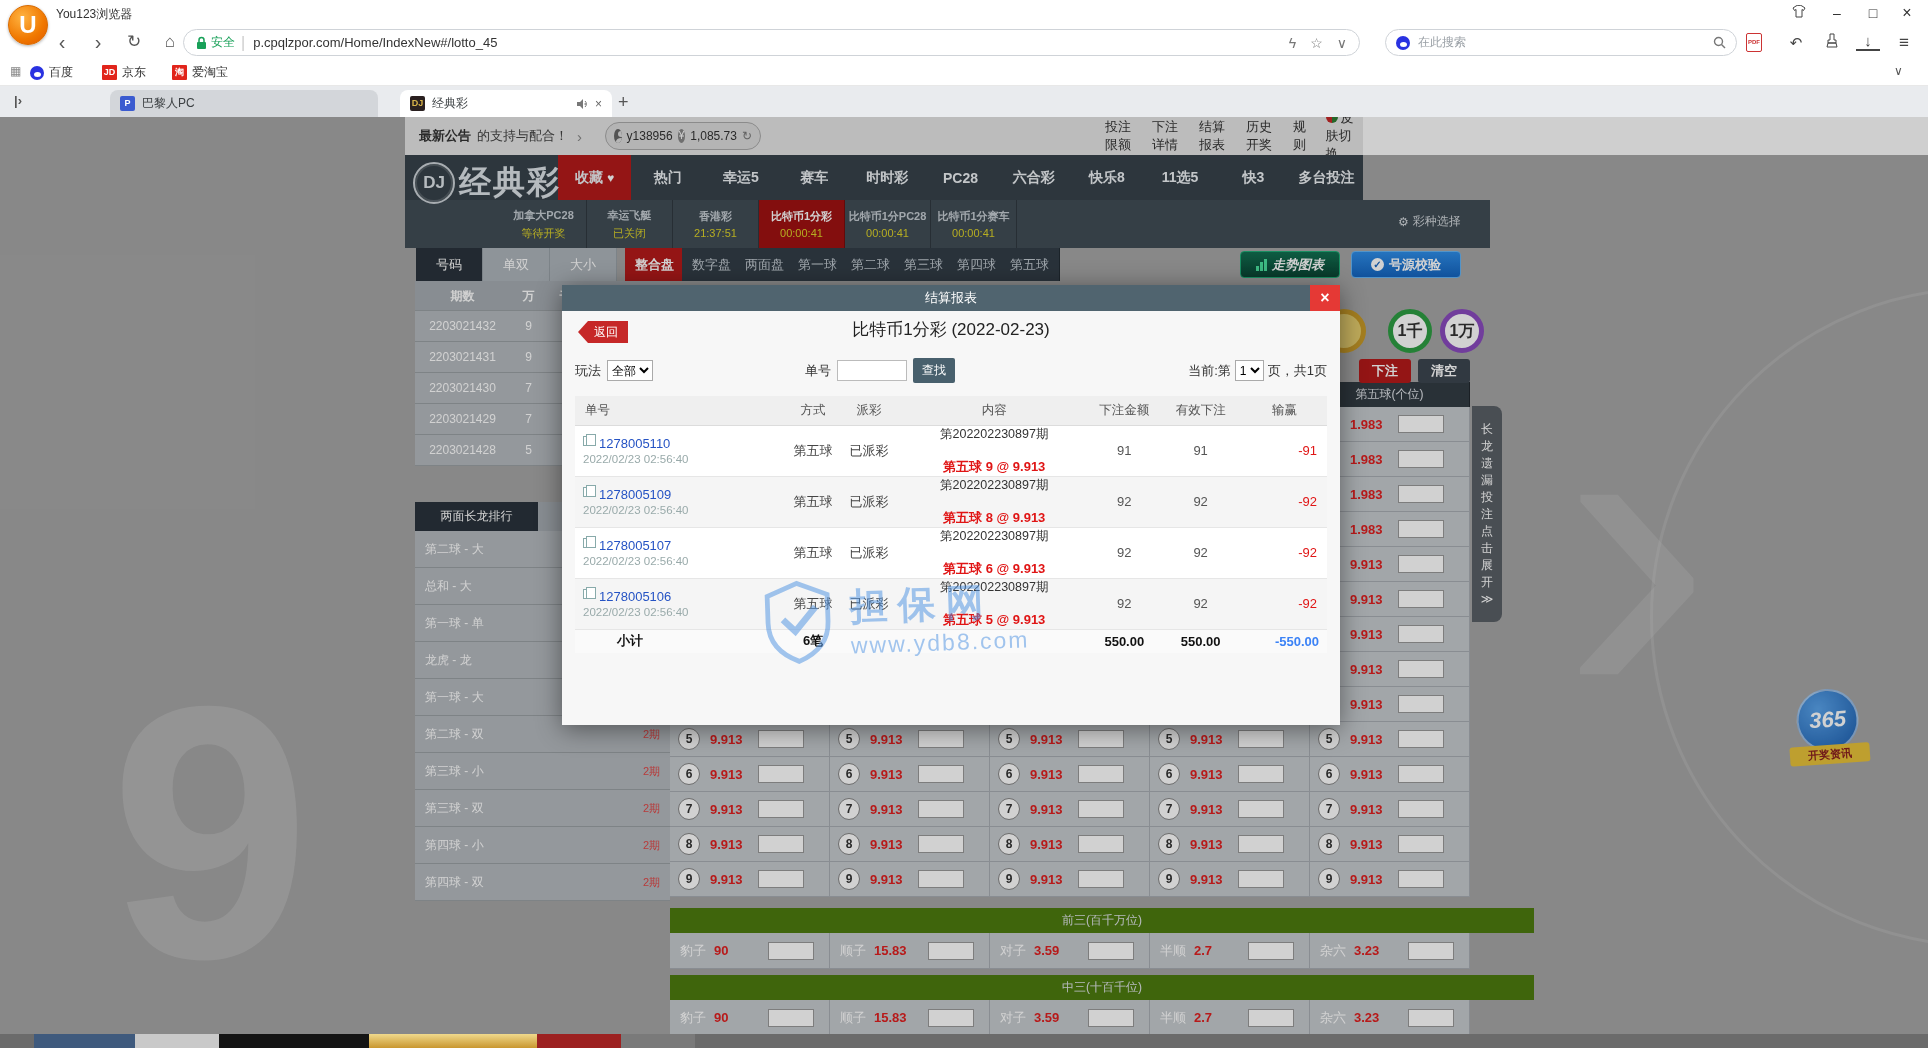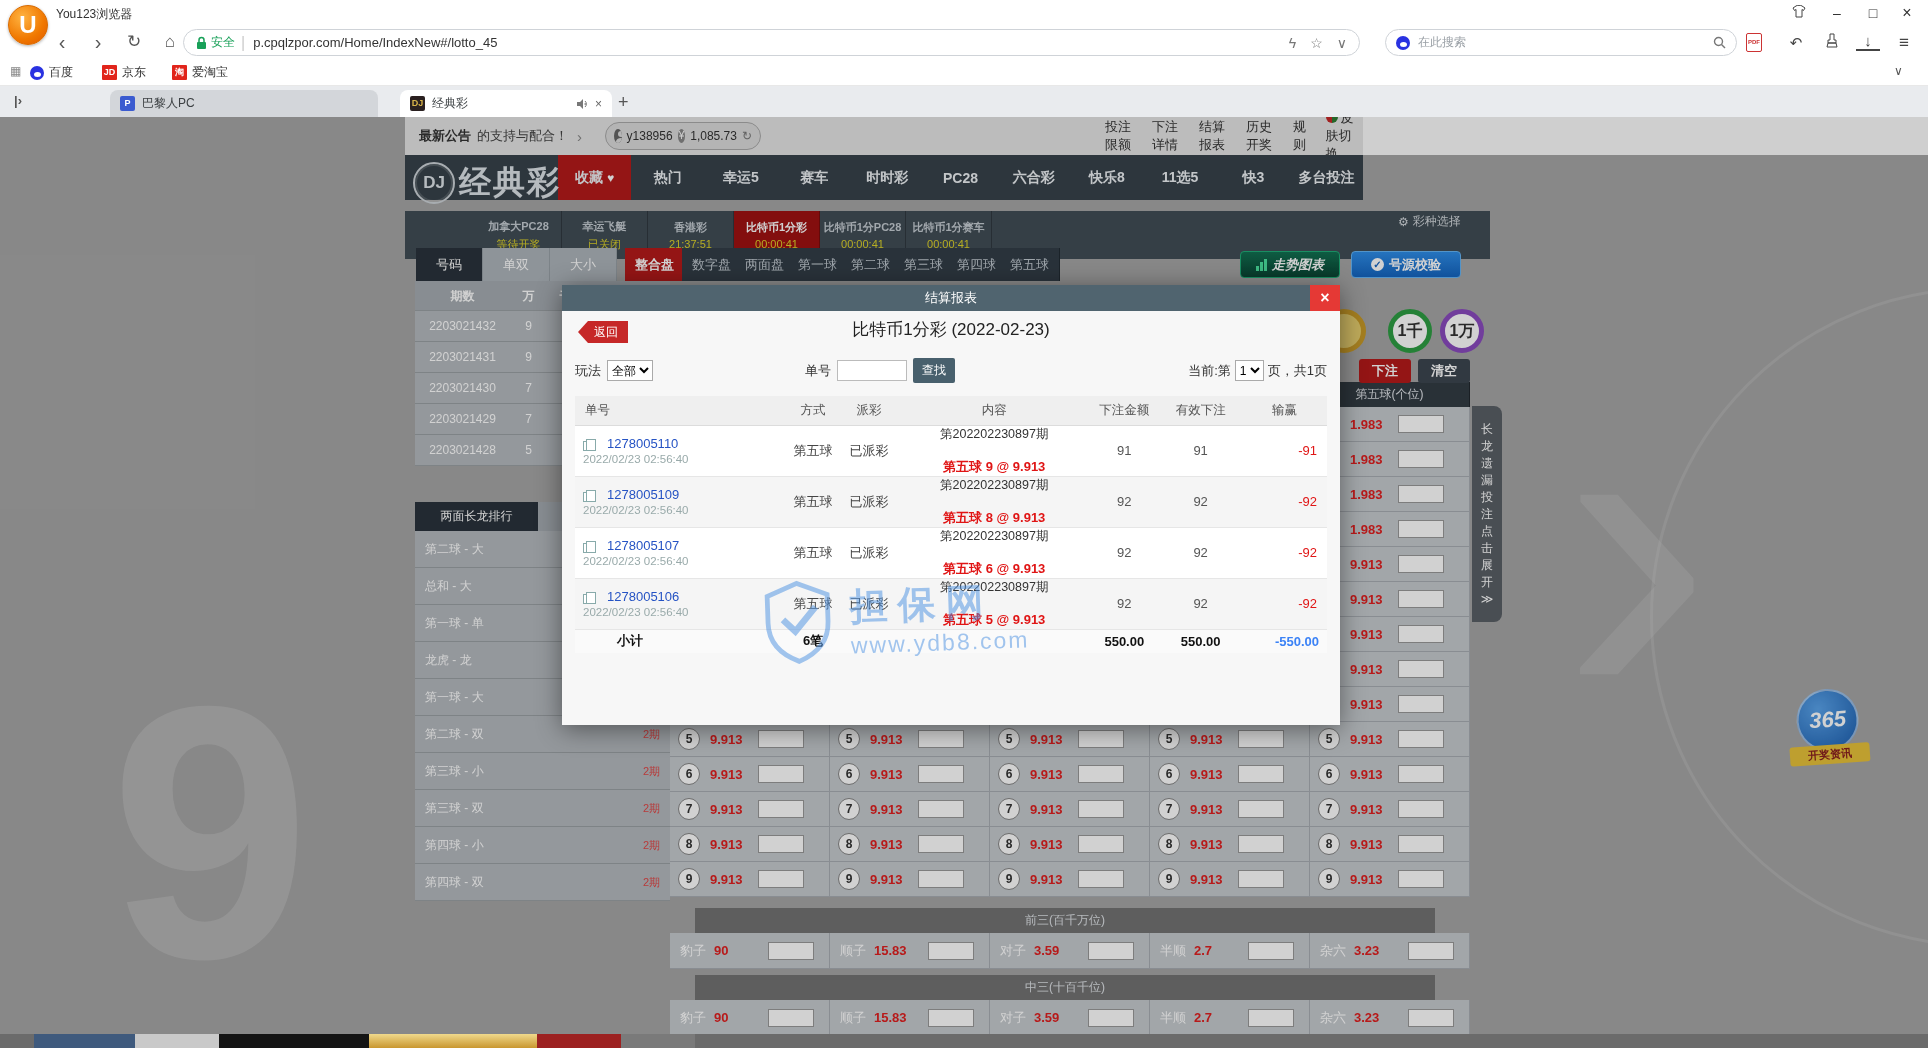--- a/index.html
+++ b/index.html
@@ -54,21 +54,21 @@
 .person::before{content:"";position:absolute;left:4px;top:2px;width:6px;height:6px;border-radius:50%;background:#ddd}
 .person::after{content:"";position:absolute;left:2px;top:9px;width:10px;height:7px;border-radius:50% 50% 0 0;background:#ddd}
 .yen{width:14px;height:14px;border-radius:50%;background:#888;color:#fff;font-size:10px;text-align:center;line-height:14px}
 .toplinks{position:absolute;left:700px;top:0;height:38px;display:flex;align-items:center;gap:18px;font-size:13px;color:#333}
 .skin-ic{display:inline-block;width:12px;height:12px;border-radius:50%;background:linear-gradient(90deg,#c62828 50%,#2e7d32 50%);vertical-align:-1px;margin-right:3px}
 
 .mainnav{position:absolute;left:405px;top:38px;width:958px;height:45px;background:#37424b;display:flex;padding-left:153px}
 .nav-item{min-width:72px;padding:0 8px;height:45px;display:flex;align-items:center;justify-content:center;gap:4px;color:#eef2f5;font-size:14px;font-weight:bold;flex:1}
 .nav-item.active{background:#b51a1a}
 .heart{color:#fff;font-size:12px}
-.subnav{position:absolute;left:405px;top:94px;width:1085px;height:48px;background:#414d56;display:flex;padding-left:71px}
+.subnav{position:absolute;left:405px;top:83px;width:1085px;height:48px;background:#414d56;display:flex;padding-left:96px}
 .sub-item{width:86px;height:48px;display:flex;flex-direction:column;align-items:center;justify-content:center;border-right:1px solid rgba(0,0,0,.25)}
 .sub-item .sname{font-size:11px;font-weight:bold;color:#c6cdd3}
 .sub-item .sstat{font-size:11px;color:#ded32a;margin-top:3px}
 .sub-item.active{background:#a01212}
 .sub-item.active .sname{color:#fff}
 .sitelogo{position:absolute;left:413px;top:44px;z-index:3;display:flex;align-items:center;gap:4px}
 .dj-circle{width:42px;height:42px;border:2px solid #cdd3d8;border-radius:50%;color:#dfe5ea;font-size:17px;font-weight:bold;text-align:center;line-height:38px;box-shadow:inset 0 0 0 2px rgba(255,255,255,.15)}
 .logo-text{font-size:32px;font-weight:bold;color:#dde3e8;letter-spacing:2px}
 .lotselect{position:absolute;left:1398px;top:96px;color:#d5dade;font-size:12px;display:flex;gap:4px;align-items:center}
 
@@ -95,21 +95,21 @@
 .st-count{margin-left:auto;color:#e04848;font-size:11px}
 
 .oddsgrid{position:absolute;left:670px;top:265px;width:800px}
 .gcol{position:absolute;top:0;width:160px}
 .ghead{height:25px;background:#333c44;color:#dfe3e7;font-size:12px;text-align:center;line-height:25px;border-right:1px solid #20262c}
 .gcell{height:35px;background:#c6cbcf;border-right:1px solid #a8adb2;border-bottom:1px solid #a8adb2;display:flex;align-items:center}
 .ball{width:22px;height:22px;margin-left:8px;border-radius:50%;background:#fff;border:1px solid #858585;color:#333;font-size:12px;font-weight:bold;text-align:center;line-height:20px}
 .godd{margin-left:10px;color:#e02020;font-weight:bold;font-size:13px;width:42px}
 .ginput{width:46px;height:18px;border:1px solid #999;background:#fff;margin-left:6px}
 
-.bsec-bar{position:absolute;left:695px;width:740px;height:25px;background:#737373;color:#dfe3e7;font-size:12px;text-align:center;line-height:25px}
+.bsec-bar{position:absolute;left:670px;width:864px;height:25px;background:#4d7c0f;color:#dfe3e7;font-size:12px;text-align:center;line-height:25px}
 .bsec-row{position:absolute;left:670px;width:800px;height:36px;display:flex}
 .bcell{width:160px;background:#c6cbcf;border-right:1px solid #a8adb2;border-bottom:1px solid #a8adb2;display:flex;align-items:center;padding-left:10px;gap:8px}
 .blabel{color:#fff;font-size:13px}
 .bval{color:#e02020;font-weight:bold;font-size:13px;width:40px}
 
 .chip{position:absolute;top:192px;width:44px;height:44px;border-radius:50%;background:#fff;font-size:16px;font-weight:bold;color:#333;text-align:center;line-height:34px}
 .chip.gold{border:5px solid #c89a28;background:#e7cf6e}
 .chip.green{border:5px solid #2e9e44}
 .chip.purple{border:5px solid #8a4bbf}
 .betbtn{position:absolute;top:242px;width:52px;height:24px;border-radius:3px;color:#fff;font-size:13px;font-weight:bold;text-align:center;line-height:24px}
@@ -135,21 +135,21 @@
 .m-filter select{font-size:12px;height:21px;border:1px solid #aaa;background:#fff}
 .m-input{width:70px;height:21px;border:1px solid #bbb;background:#fff}
 .m-search{width:42px;height:25px;background:#48606d;color:#fff;font-size:12px;border:none;border-radius:2px}
 .m-table{position:absolute;left:13px;right:13px;top:111px}
 table{width:100%;border-collapse:collapse;table-layout:fixed;background:#fff}
 th{height:29px;background:#efefef;color:#555;font-size:12.5px;font-weight:normal;border-bottom:1px solid #dcdcdc}
 th:first-child{text-align:left;padding-left:10px}
 td{height:45px;border-bottom:1px solid #e6e6e6;font-size:13px;color:#444;text-align:center;vertical-align:middle}
 tbody tr:nth-child(even){background:#f5f5f5}
 .c-id{text-align:left;padding-left:8px}
-.idline{display:flex;align-items:flex-end;gap:16px}
+.idline{display:flex;align-items:flex-start;gap:8px}
 .idline a{color:#2553c4;text-decoration:none;font-size:13px}
 .copy-ic{width:8px;height:10px;border:1px solid #8aa;position:relative;background:#fff}
 .copy-ic::after{content:"";position:absolute;left:2px;top:-3px;width:8px;height:10px;border:1px solid #8aa;background:#fff}
 .time{color:#9aa;font-size:11.5px;margin-top:2px}
 .period{color:#333;font-size:12.5px}
 .detail{color:#e01515;font-weight:bold;font-size:13px;margin-top:15px}
 .c-amt{color:#555}
 .c-res{color:#e01515;text-align:right;padding-right:10px}
 tfoot td{height:24px;border-top:1px solid #c9c9c9;border-bottom:none;font-weight:bold;color:#111;font-size:13px;background:#fafafa}
 .f-label{text-align:left;padding-left:42px}

